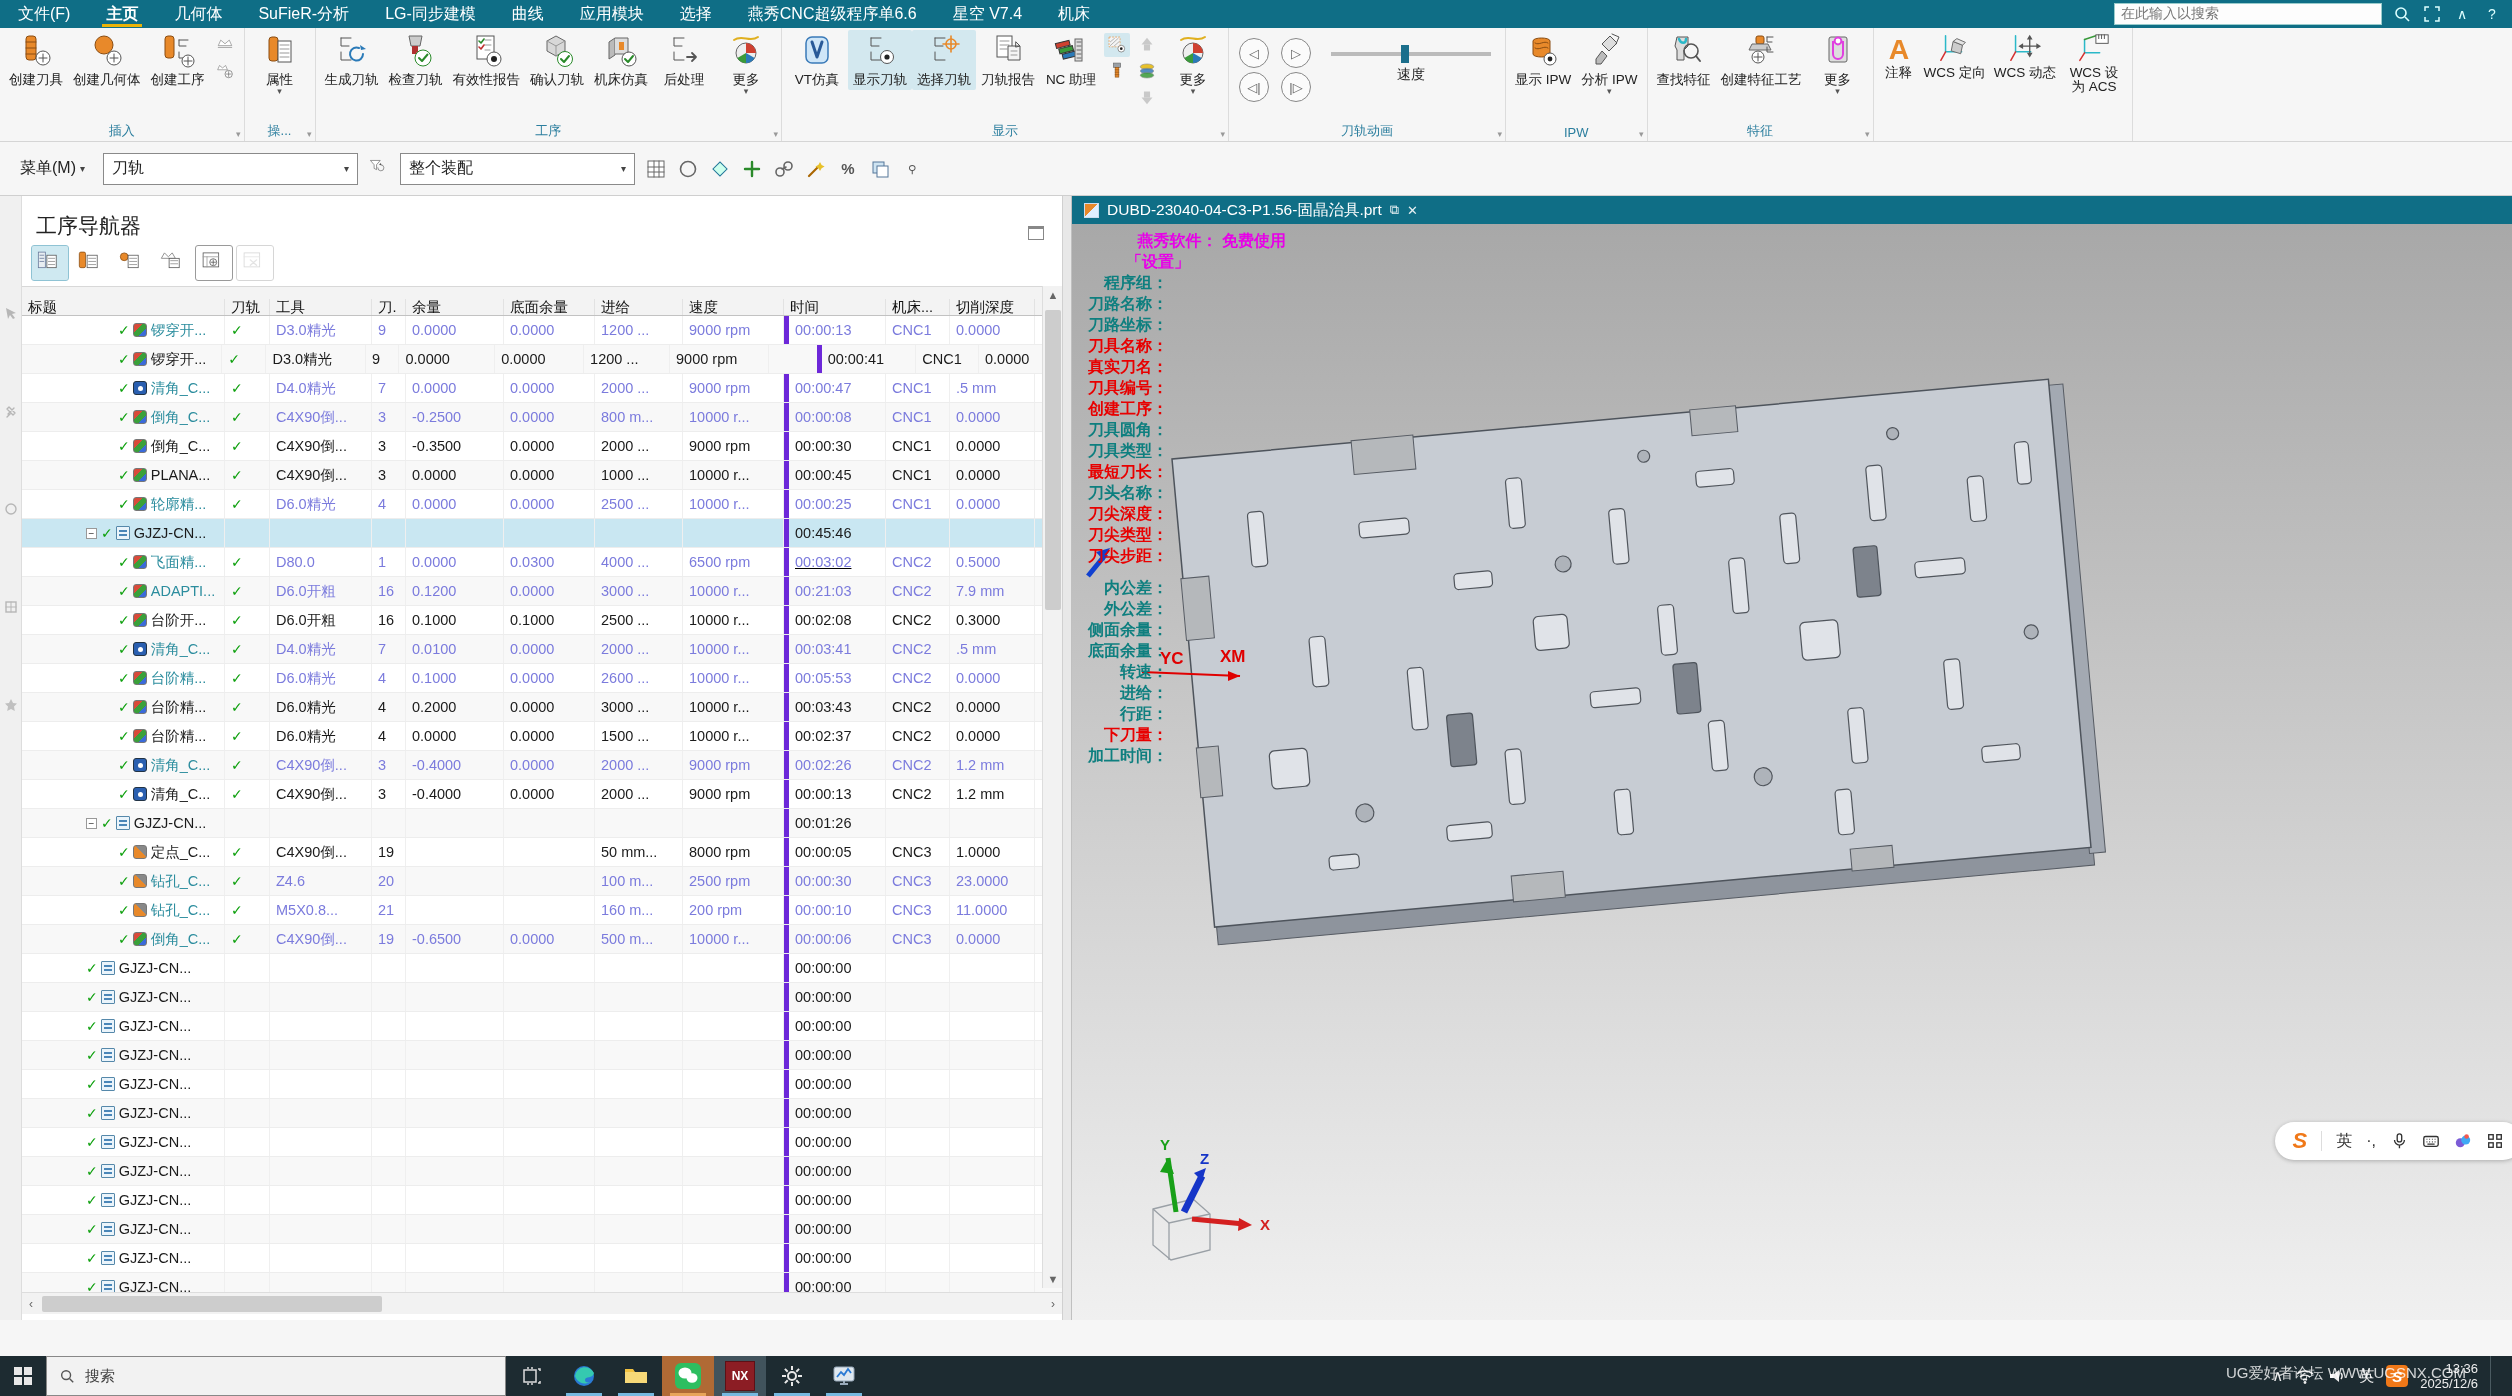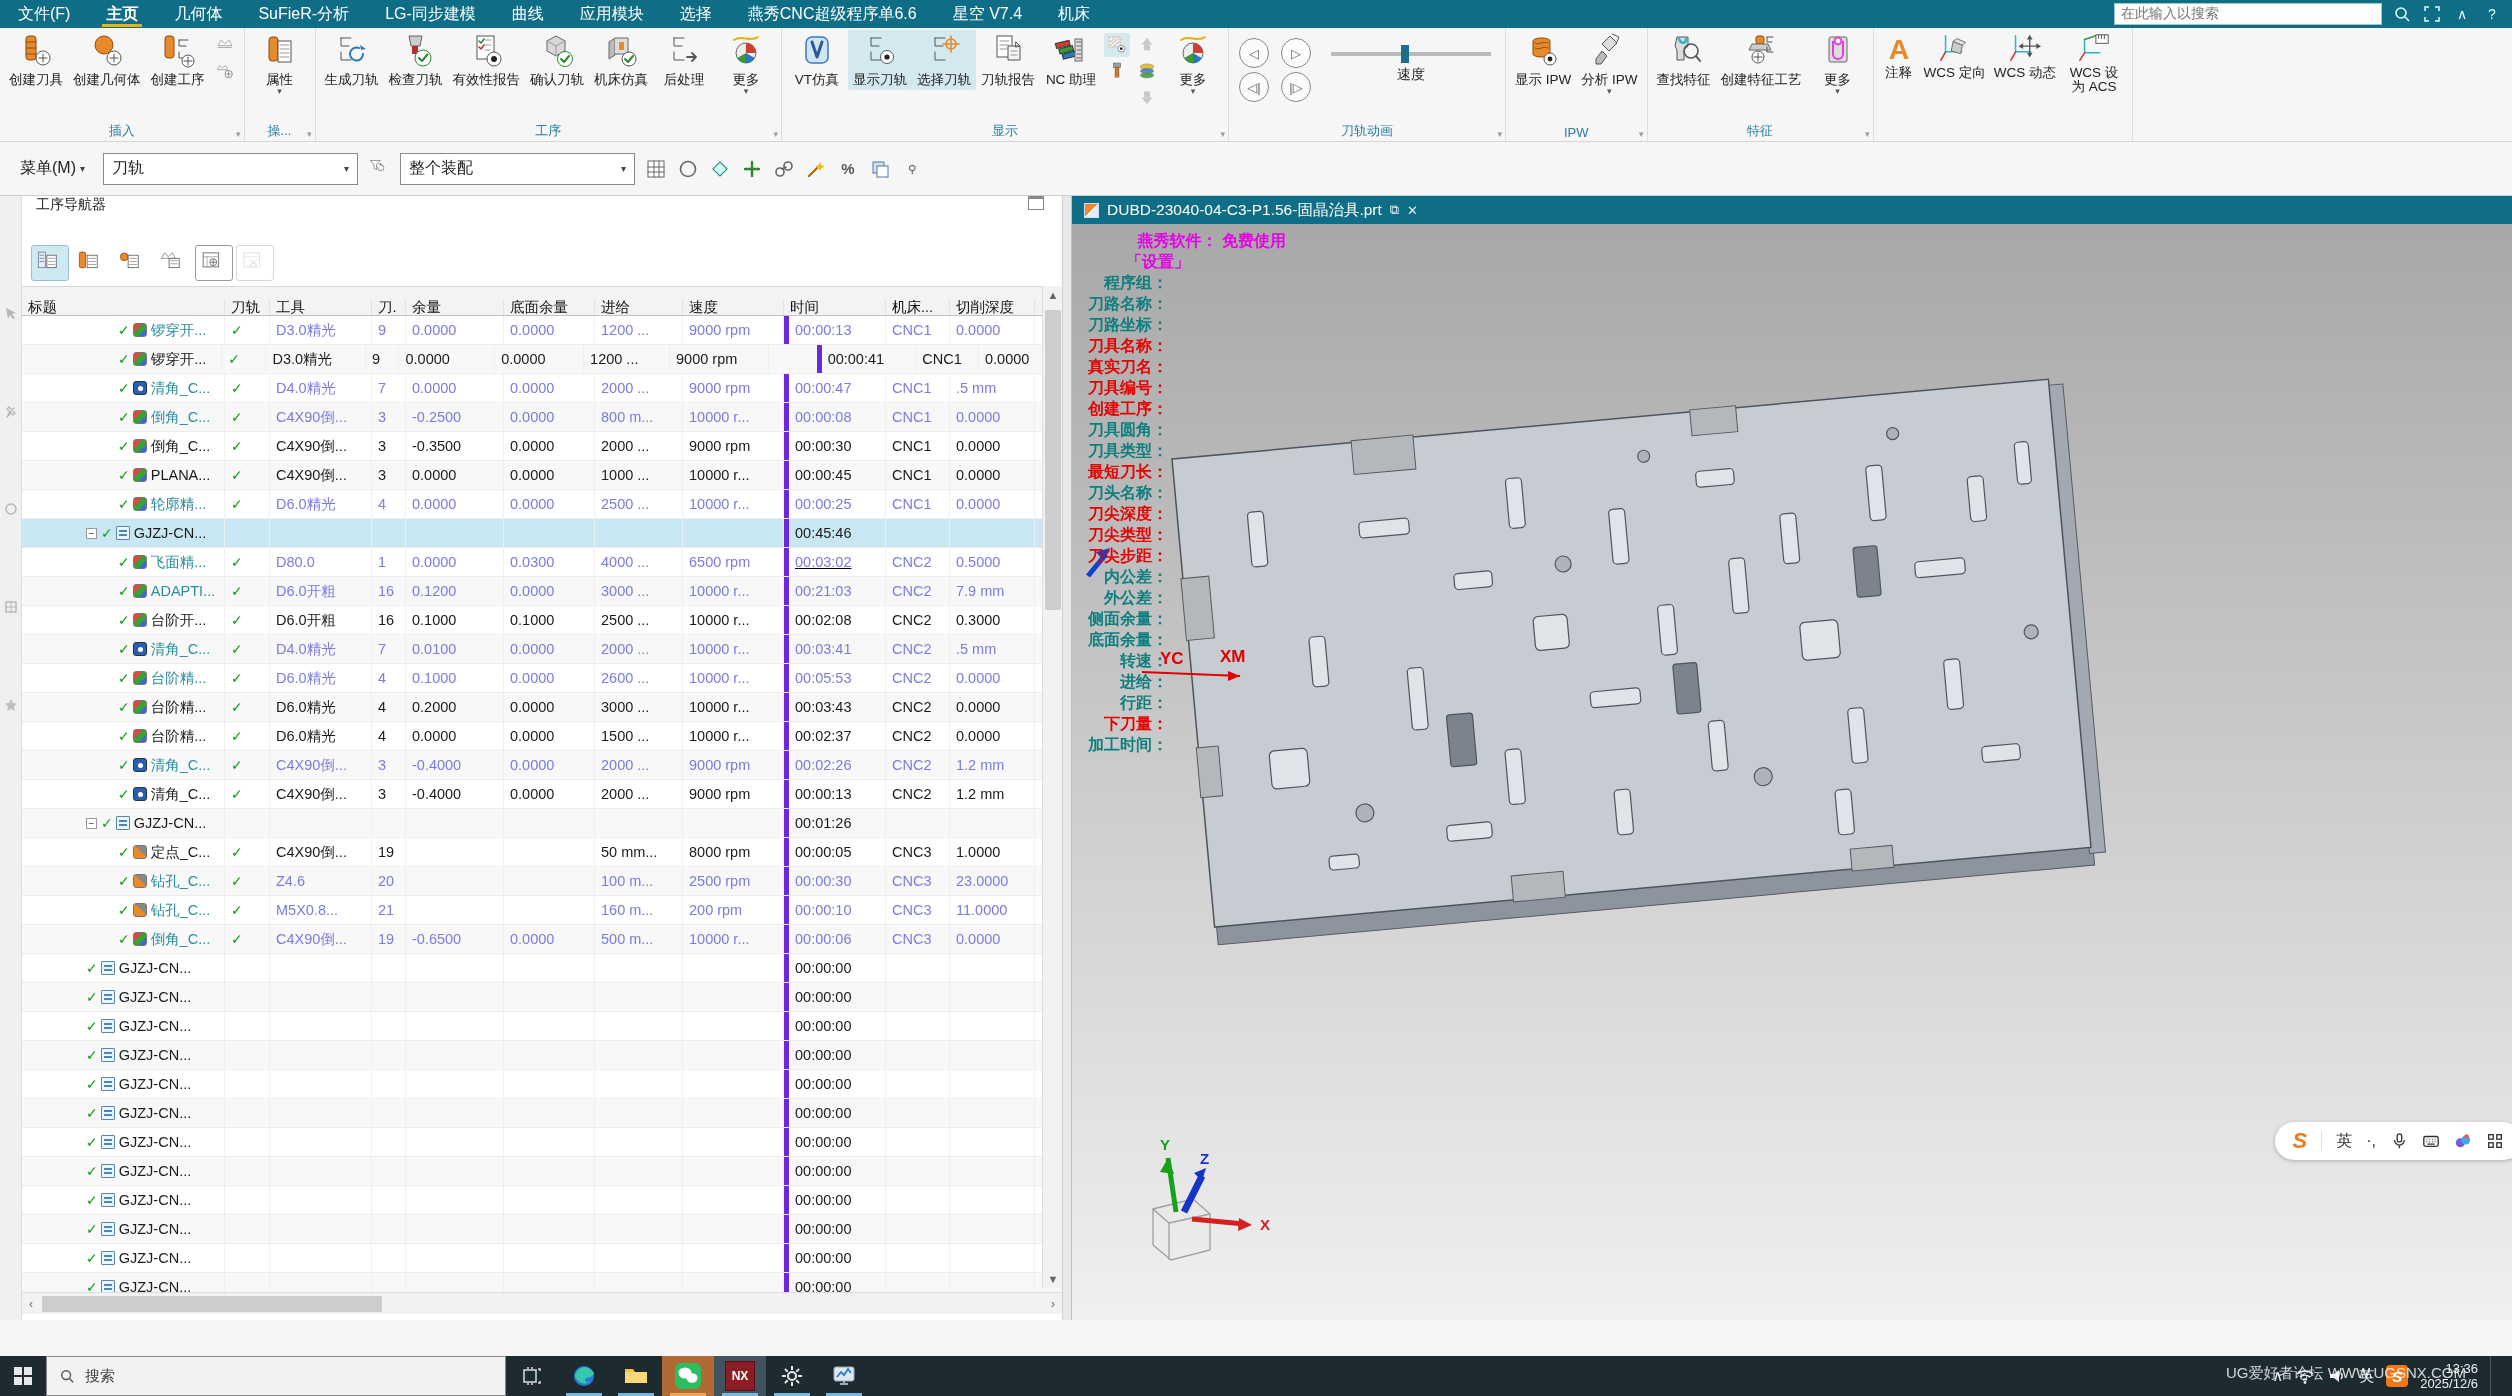--- a/index.html
+++ b/index.html
@@ -46,21 +46,21 @@
   .combo{height:32px;background:#fff;border:1px solid #8a8a8a;display:flex;align-items:center;font-size:16px;color:#222;padding:0 8px;justify-content:space-between;cursor:pointer;}
   .combo .car{font-size:10px;color:#444;margin-left:8px;}
   .tb-ico{width:26px;height:26px;display:flex;align-items:center;justify-content:center;cursor:pointer;}
   .tb-ico svg{width:22px;height:22px;}
 
   
   .main{position:absolute;left:0;top:196px;width:2512px;height:1124px;display:flex;}
   .resourcebar{width:22px;background:#f0f0f0;border-right:1px solid #ddd;display:flex;flex-direction:column;align-items:center;padding-top:110px;gap:84px;}
   .resourcebar svg{width:14px;height:14px;opacity:.55;}
   .panel{position:relative;width:1040px;background:#fff;}
-  .panel-title{height:44px;display:flex;align-items:flex-start;padding:0 14px;font-size:14px;color:#222;background:#fff;justify-content:space-between;}
+  .panel-title{height:44px;display:flex;align-items:flex-end;padding:0 14px;font-size:21px;color:#222;background:#fff;justify-content:space-between;}
   .float-ico{width:16px;height:14px;border:1px solid #888;border-top:3px solid #888;margin-right:4px;}
   .nav-tools{height:46px;display:flex;align-items:center;gap:5px;padding:0 10px;}
   .ntool{width:36px;height:34px;display:flex;align-items:center;justify-content:center;border-radius:2px;cursor:pointer;}
   .ntool.active{background:#cfe9f1;outline:1px solid #8fc3d4;}
   .ntool.boxed{outline:1px solid #9a9a9a;}
   .ntool.disabled{opacity:.4;}
   .ntool svg{width:28px;height:28px;}
   .thead{position:relative;height:30px;background:#f3f3f3;border-top:1px solid #d8d8d8;border-bottom:1px solid #c2c2c2;display:flex;font-size:14.5px;color:#111;}
   .th{display:flex;align-items:center;padding:0 6px;border-right:1px solid #e2e2e2;overflow:hidden;white-space:nowrap;margin-top:12px;}
   .tbody{position:relative;height:976px;overflow:hidden;font-size:14.5px;}
@@ -1778,21 +1778,21 @@
             <div class="oline" style="color: rgb(232, 0, 0);">真实刀名：</div>
             <div class="oline" style="color: rgb(232, 0, 0);">刀具编号：</div>
             <div class="oline" style="color: rgb(232, 0, 0);">创建工序：</div>
             <div class="oline" style="color: rgb(14, 127, 127);">刀具圆角：</div>
             <div class="oline" style="color: rgb(14, 127, 127);">刀具类型：</div>
             <div class="oline" style="color: rgb(232, 0, 0);">最短刀长：</div>
             <div class="oline" style="color: rgb(14, 127, 127);">刀头名称：</div>
             <div class="oline" style="color: rgb(232, 0, 0);">刀尖深度：</div>
             <div class="oline" style="color: rgb(232, 0, 0);">刀尖类型：</div>
             <div class="oline" style="color: rgb(232, 0, 0);">刀尖步距：</div>
-            <div class="oline" style="color: rgb(14, 127, 127);">内公差：</div>
+            <div class="oline" style="color: rgb(14, 127, 127); margin-top: 11px;">内公差：</div>
             <div class="oline" style="color: rgb(14, 127, 127);">外公差：</div>
             <div class="oline" style="color: rgb(14, 127, 127);">侧面余量：</div>
             <div class="oline" style="color: rgb(14, 127, 127);">底面余量：</div>
             <div class="oline" style="color: rgb(14, 127, 127);">转速：</div>
             <div class="oline" style="color: rgb(14, 127, 127);">进给：</div>
             <div class="oline" style="color: rgb(14, 127, 127);">行距：</div>
             <div class="oline" style="color: rgb(232, 0, 0);">下刀量：</div>
             <div class="oline" style="color: rgb(14, 127, 127);">加工时间：</div>
           </div>
 

